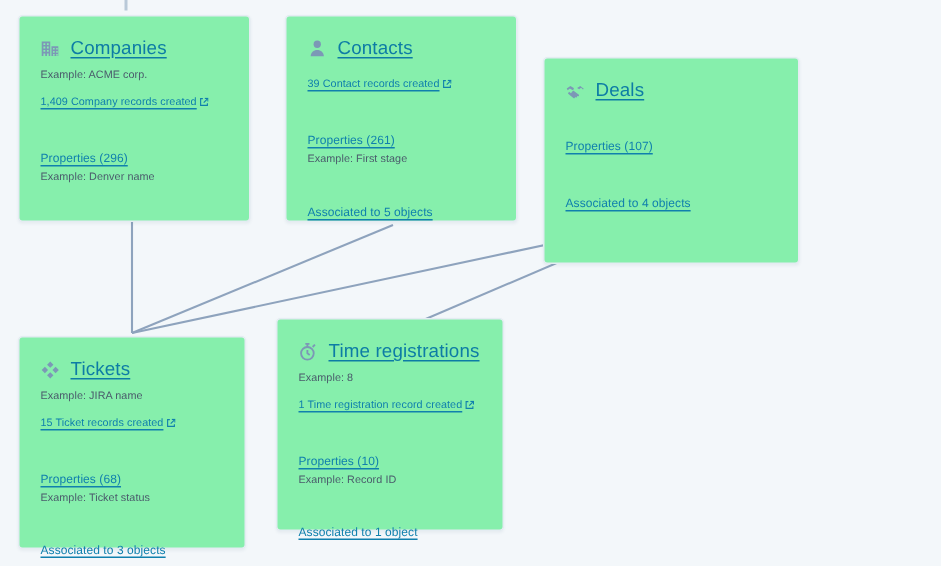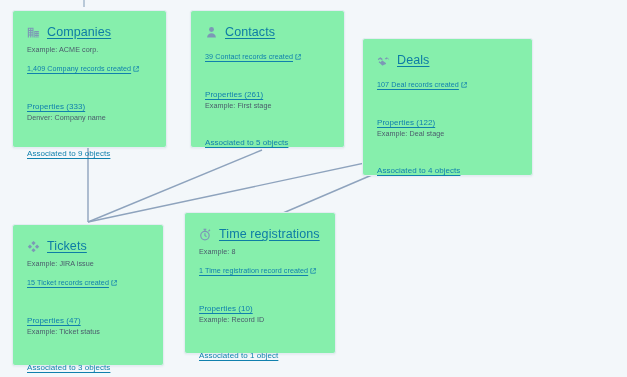--- a/index.html
+++ b/index.html
@@ -138,25 +138,22 @@
         </span>
         <span class="obj-title">Companies</span>
       </div>
       <p class="example">Example: ACME corp.</p>
       <p class="linkrow"><a class="link" href="#">1,409 Company records created</a><span class="ext-icon"><svg viewBox="0 0 16 16" fill="none" stroke="currentColor" stroke-width="2">
               <path d="M6 2H2v12h12v-4"></path>
               <path d="M9.5 1.5H15V7"></path>
               <path d="M15 1.5L7.5 9"></path>
             </svg></span></p>
       <div class="sec-props">
-        <a class="props" href="#">Properties (333)</a>
-        <p class="example">Denver: Company name</p>
-      </div>
-      <div class="sec-assoc">
-        <a class="assoc" href="#">Associated to 9 objects</a>
+        <a class="props" href="#">Properties (296)</a>
+        <p class="example">Example: Denver name</p>
       </div>
     </div>
   </div>
 
   <div class="card" style="left: 190px; top: 10px; width: 155px; height: 138px;">
     <div class="card-inner">
       <div class="card-head">
         <span class="obj-icon">
           <svg viewBox="0 0 16 16" fill="currentColor" aria-hidden="true">
             <circle cx="8" cy="4.3" r="3"></circle>
@@ -185,56 +182,50 @@
       <div class="card-head">
         <span class="obj-icon">
           <svg viewBox="0 0 16 16" fill="currentColor" aria-hidden="true">
             <path d="M1 6.2l3-2.1 2.4 1.5c.5.3.6 1 .2 1.4-.3.4-.9.5-1.3.2L3.6 6.1 1.8 7.6 1 6.2z"></path>
             <path d="M15 6.4l-2.9-2.3-2.6 1.6 1.7 1.1 1.6-1.2 1.5 1.3.7-.5z"></path>
             <path d="M6.6 7.9l1.7 1.3 1.3 1 1.2.9c.4.3.4.9.1 1.2-.3.4-.9.4-1.3.1l-.5-.4.2.2c.3.3.3.8 0 1.1-.3.3-.8.4-1.1.1l-.5-.4c.2.3.1.7-.1 1-.3.3-.8.3-1.1 0l-2.6-2.2-1.9-1.5.9-1.4 1.6 1.1 1.6-1.9.5-.2z"></path>
           </svg>
         </span>
         <span class="obj-title">Deals</span>
       </div>
-      <p class="linkrow"><a class="link" href="#">107 Deal records created</a><span class="ext-icon"><svg viewBox="0 0 16 16" fill="none" stroke="currentColor" stroke-width="2">
-              <path d="M6 2H2v12h12v-4"></path>
-              <path d="M9.5 1.5H15V7"></path>
-              <path d="M15 1.5L7.5 9"></path>
-            </svg></span></p>
-      <div class="sec-props">
-        <a class="props" href="#">Properties (122)</a>
-        <p class="example">Example: Deal stage</p>
+      <div class="sec-props">
+        <a class="props" href="#">Properties (107)</a>
       </div>
       <div class="sec-assoc">
         <a class="assoc" href="#">Associated to 4 objects</a>
       </div>
     </div>
   </div>
 
   <div class="card" style="left: 12px; top: 224px; width: 152px; height: 142px;">
     <div class="card-inner">
       <div class="card-head">
         <span class="obj-icon">
           <svg viewBox="0 0 16 16" fill="currentColor" aria-hidden="true">
             <path d="M8 1.2l2.6 2.6L8 6.4 5.4 3.8 8 1.2z"></path>
             <path d="M3.6 5.6l2.6 2.6-2.6 2.6L1 8.2l2.6-2.6z"></path>
             <path d="M12.4 5.6L15 8.2l-2.6 2.6L9.8 8.2l2.6-2.6z"></path>
             <path d="M8 10l2.6 2.6L8 15.2l-2.6-2.6L8 10z"></path>
           </svg>
         </span>
         <span class="obj-title">Tickets</span>
       </div>
-      <p class="example">Example: JIRA issue</p>
+      <p class="example">Example: JIRA name</p>
       <p class="linkrow"><a class="link" href="#">15 Ticket records created</a><span class="ext-icon"><svg viewBox="0 0 16 16" fill="none" stroke="currentColor" stroke-width="2">
               <path d="M6 2H2v12h12v-4"></path>
               <path d="M9.5 1.5H15V7"></path>
               <path d="M15 1.5L7.5 9"></path>
             </svg></span></p>
       <div class="sec-props">
-        <a class="props" href="#">Properties (47)</a>
+        <a class="props" href="#">Properties (68)</a>
         <p class="example">Example: Ticket status</p>
       </div>
       <div class="sec-assoc">
         <a class="assoc" href="#">Associated to 3 objects</a>
       </div>
     </div>
   </div>
 
   <div class="card" style="left: 184px; top: 212px; width: 152px; height: 142px;">
     <div class="card-inner">

